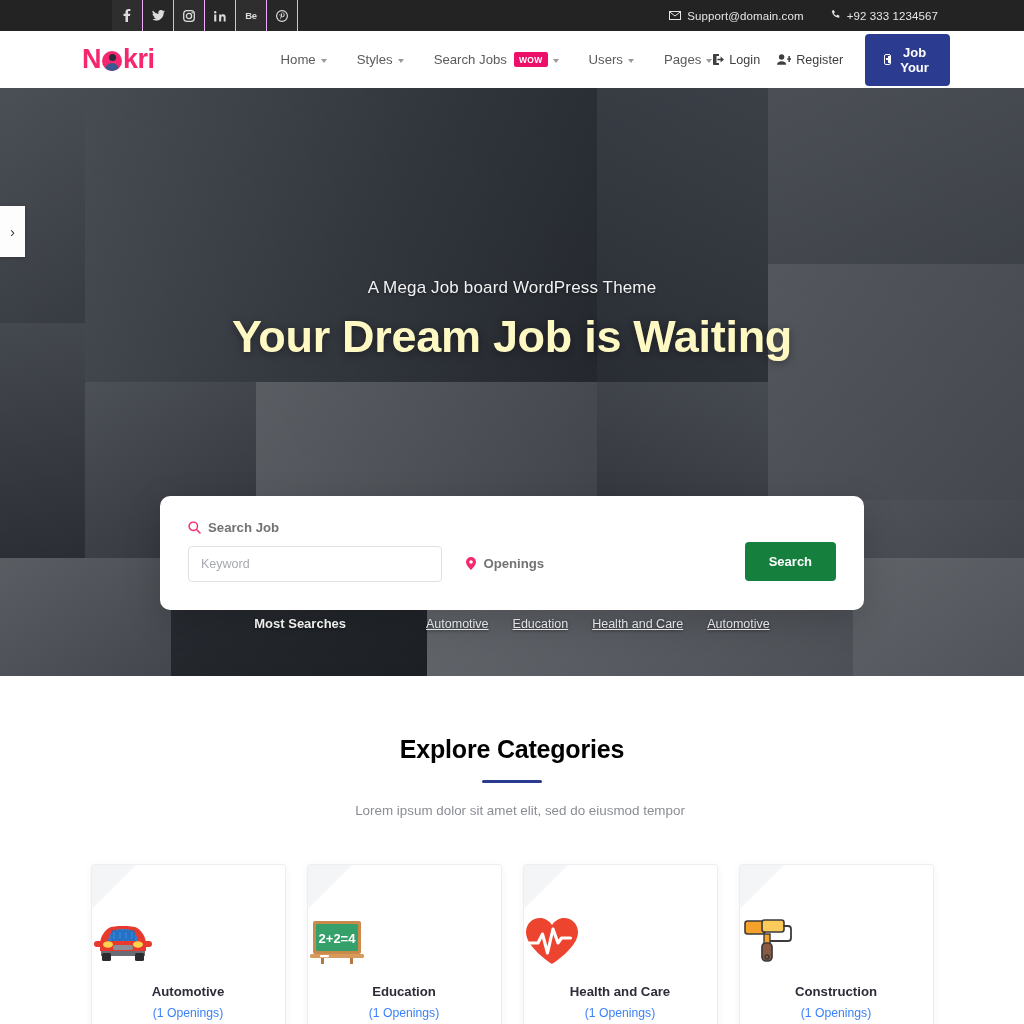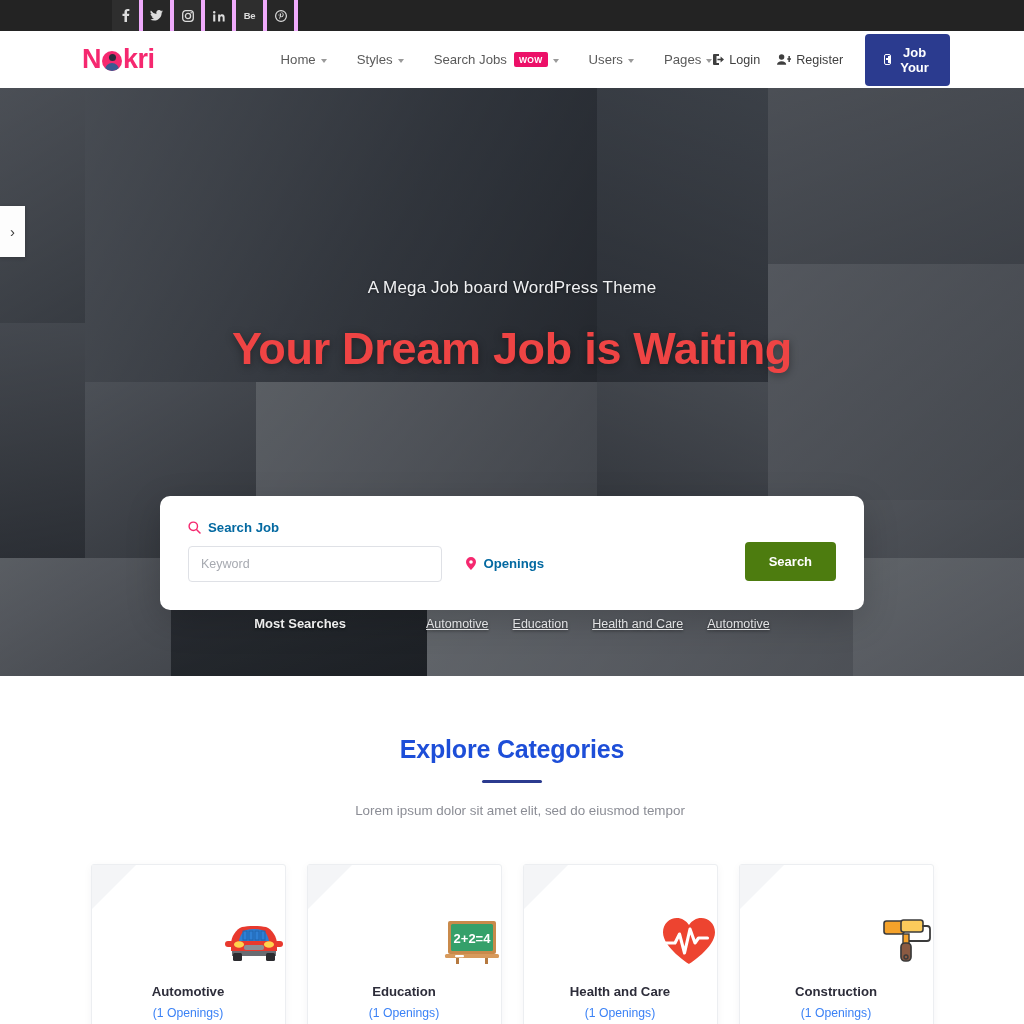--- a/index.html
+++ b/index.html
@@ -26,21 +26,21 @@
   }
   .social-item {
     width: 31px;
     height: 31px;
     display: flex;
     align-items: center;
     justify-content: center;
     color: #dcdcdc;
     font-size: 11px;
     font-weight: bold;
-    border-right: 4px solid #f0abfc;
+    border-right: 1px solid #f0abfc;
   }
   .social-item:nth-child(odd) { background: #2e2e2e; }
   .social-item:nth-child(even) { background: #272727; }
   .social-item svg { display:block; }
 
   .topbar-right {
     margin-left: auto;
     display: flex;
     align-items: center;
     gap: 26px;
@@ -205,44 +205,44 @@
     text-align: center;
     padding-top: 190px;
   }
   .hero-sub {
     color: #f0f1f3;
     font-size: 17px;
     letter-spacing: .15px;
     text-shadow: 0 1px 3px rgba(0,0,0,.45);
   }
   .hero-title {
-    color: #ef4444;
+    color: #fef9c3;
     font-size: 45px;
     font-weight: bold;
     letter-spacing: -0.3px;
-    margin-top: 25px;
+    margin-top: 13px;
     text-shadow: 0 2px 8px rgba(0,0,0,.4);
   }
 
   .search-card {
     position: absolute;
     left: 160px;
     top: 408px;
     width: 704px;
     background: #fff;
     border-radius: 10px;
     z-index: 15;
     padding: 24px 28px 28px;
     box-shadow: 0 10px 35px rgba(0,0,0,.18);
   }
   .search-fields { display: flex; align-items: flex-end; gap: 24px; }
   .field-group { display: flex; flex-direction: column; }
   .field-label {
     display: flex; align-items: center; gap: 7px;
-    font-size: 13.2px; font-weight: bold; color: #0369a1;
+    font-size: 13.2px; font-weight: bold; color: #737373;
     margin-bottom: 11px;
   }
   .field-label svg { display:block; }
   .field-input {
     border: 1px solid #dfe1e6;
     border-radius: 4px;
     height: 36px;
     padding: 0 12px;
     font-size: 12.5px;
     color: #55585f;
@@ -255,21 +255,21 @@
   .group-location { width: 262px; }
   .select-wrap { position: relative; }
   .select-wrap .sel-caret {
     position: absolute; right: 11px; top: 50%; transform: translateY(-50%);
     width: 0; height: 0;
     border-left: 3.5px solid transparent;
     border-right: 3.5px solid transparent;
     border-top: 4px solid #c2c4c9;
   }
   .search-btn {
-    background: #4d7c0f; color: #fff;
+    background: #15803d; color: #fff;
     border: none; border-radius: 4px;
     height: 39px; width: 94px;
     font-size: 13px; font-weight: bold;
     cursor: pointer;
     font-family: "Liberation Sans", sans-serif;
     margin-bottom: 1px;
   }
 
   .most-searches {
     position: absolute;
@@ -291,21 +291,21 @@
   .categories {
     position: relative;
     background: #fff;
     height: 348px;
     overflow: hidden;
   }
   .cat-title {
     text-align: center;
     padding-top: 59px;
     font-size: 25px;
-    color: #1d4ed8;
+    color: #000000;
     letter-spacing: -.2px;
   }
   .cat-underline {
     width: 60px; height: 3px; background: #2b3b8f;
     margin: 16px auto 0; border-radius: 2px;
   }
   .cat-sub {
     text-align: center;
     margin-top: 20px;
     color: #8b8d95;
@@ -329,21 +329,21 @@
     text-align: center;
     padding-top: 48px;
     box-shadow: 0 2px 10px rgba(40,50,80,.045);
   }
   .cat-card .fold {
     position: absolute; top: 0; left: 0;
     width: 0; height: 0;
     border-top: 44px solid #f4f5f7;
     border-right: 44px solid transparent;
   }
-  .cat-icon { height: 56px; display:flex; align-items:center; justify-content:flex-end; }
+  .cat-icon { height: 56px; display:flex; align-items:center; justify-content:flex-start; }
   .cat-name {
     margin-top: 15px;
     font-size: 13.2px; font-weight: bold; color: #2d2d3a;
   }
   .cat-count { margin-top: 7px; font-size: 12.2px; color: #3b82f6; }
 </style>
 </head>
 <body>
 
 <div class="topbar">
@@ -372,20 +372,39 @@
     </a>
     <a class="social-item">
       <span style="font-size:9.5px;letter-spacing:-.3px;">Be</span>
     </a>
     <a class="social-item">
       <svg width="12" height="12" viewBox="0 0 12 12">
           <circle cx="6" cy="6" r="5.4" fill="none" stroke="#dcdcdc" stroke-width="1.2"></circle>
           <path fill="#dcdcdc" d="M6.1 2.9c-1.6 0-2.5 1-2.5 2.03 0 .48.22.98.62 1.14.06.03.1 0 .11-.05l.1-.37c.02-.07 0-.1-.04-.15a1.16 1.16 0 0 1-.28-.8c0-1.04.75-1.96 1.96-1.96 1.07 0 1.66.66 1.66 1.54 0 1.16-.5 2.13-1.26 2.13-.42 0-.73-.35-.63-.78.12-.51.35-1.06.35-1.43 0-.33-.18-.6-.55-.6-.43 0-.78.45-.78 1.06 0 .39.13.65.13.65l-.53 2.26c-.16.67-.02 1.48-.01 1.56 0 .05.07.06.1.02.04-.05.53-.66.7-1.27l.26-1.03c.14.27.55.5.98.5 1.29 0 2.17-1.18 2.17-2.76 0-1.19-1.01-2.3-2.55-2.3z"></path>
         </svg>
     </a>
+  </div>
+  <div class="topbar-right">
+    <span class="topbar-contact">
+      <span>
+        <svg width="12" height="9" viewBox="0 0 12 9">
+            <rect x="0.5" y="0.5" width="11" height="8" fill="none" stroke="#e6e6e6" stroke-width="1"></rect>
+            <path d="M0.7 0.9 L6 5 L11.3 0.9" fill="none" stroke="#e6e6e6" stroke-width="1"></path>
+          </svg>
+      </span>
+      <span>Support@domain.com</span>
+    </span>
+    <span class="topbar-contact">
+      <span>
+        <svg width="11" height="11" viewBox="0 0 11 11">
+            <path fill="#e6e6e6" d="M2.2.4 3.6.2c.2 0 .4.1.5.3l.7 1.6c.1.2 0 .4-.1.5l-.9.7c.5 1.1 1.4 2 2.5 2.5l.7-.9c.1-.2.3-.2.5-.1l1.6.7c.2.1.3.3.3.5l-.2 1.4c0 .2-.2.4-.5.4A8.6 8.6 0 0 1 1.8.9c0-.2.2-.4.4-.5z"></path>
+          </svg>
+      </span>
+      <span>+92 333 1234567</span>
+    </span>
   </div>
 </div>
 
 <div class="header">
   <a class="logo">
     <span>N</span>
     <span class="avatar-o">
       <span class="head"></span>
         <span class="body"></span>
     </span>

